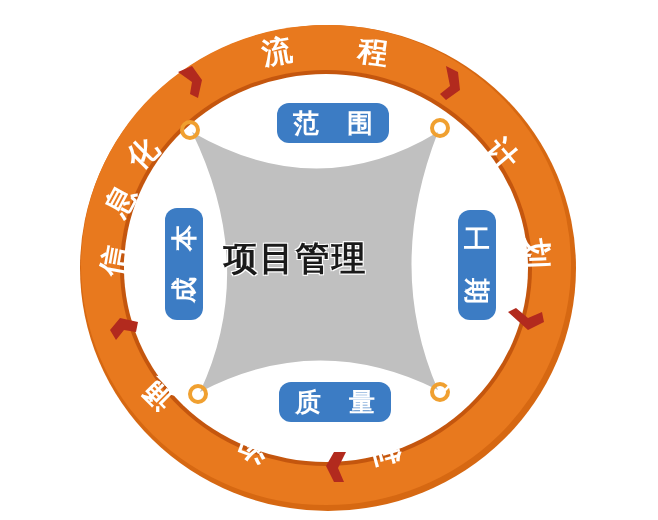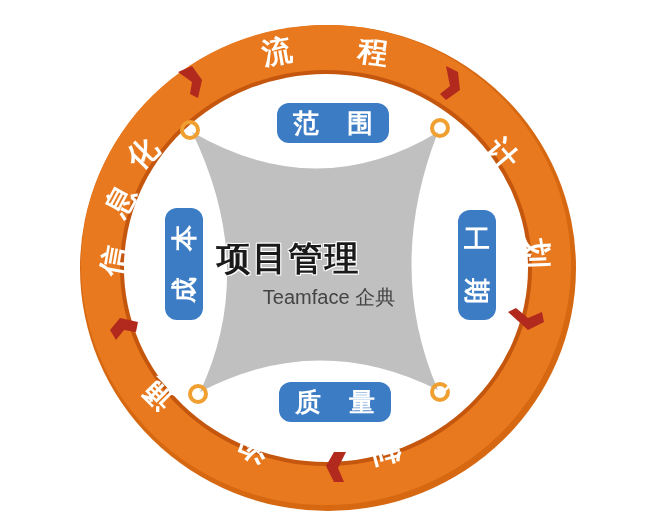--- a/index.html
+++ b/index.html
@@ -4,21 +4,21 @@
 <style>
   html, body { margin: 0; padding: 0; background: #ffffff; }
   body { width: 658px; height: 520px; position: relative; overflow: hidden;
          font-family: "DejaVu Sans", "Liberation Sans", sans-serif; }
   #stage { position: absolute; left: 0; top: 0; width: 658px; height: 520px; }
   .pill { position: absolute; background: #3c7cc4; border-radius: 12px; color: #ffffff;
           font-size: 26px; font-weight: bold; display: flex; align-items: center; justify-content: center; }
   .pill.h { flex-direction: row; }
   .pill.v { flex-direction: column; }
   .pill span { display: block; line-height: 1; }
-  .center-title { position: absolute; left: 0; width: 577px; top: 236px; text-align: center;
+  .center-title { position: absolute; left: 7px; width: 577px; top: 236px; text-align: center;
           font-size: 34px; font-weight: bold; color: #1a1a1a; letter-spacing: 2px;
           text-shadow: 1px 1px 0 #fff, -1px -1px 0 #fff, 1px -1px 0 #fff, -1px 1px 0 #fff; }
   .center-sub { position: absolute; left: 0; width: 658px; top: 284px; text-align: center;
           font-size: 20px; color: #444444; font-family: "Liberation Sans", "DejaVu Sans", sans-serif; }
   .ring-char { font-size: 30px; font-weight: bold; fill: #ffffff; font-family: "DejaVu Sans", sans-serif; }
 </style>
 </head>
 <body>
 
 <div id="stage">
@@ -85,14 +85,13 @@
     <span>质</span>
     <span>量</span>
   </div>
 
   <div class="pill v" style="left:165px;top:208px;width:38px;height:112px;gap:26px;">
     <span style="transform:rotate(-90deg);">本</span>
     <span style="transform:rotate(-90deg);">成</span>
   </div>
 
   <div class="center-title">项目管理</div>
-  <div class="center-sub">Teamface 企典</div>
 </div>
 
 </body></html>

